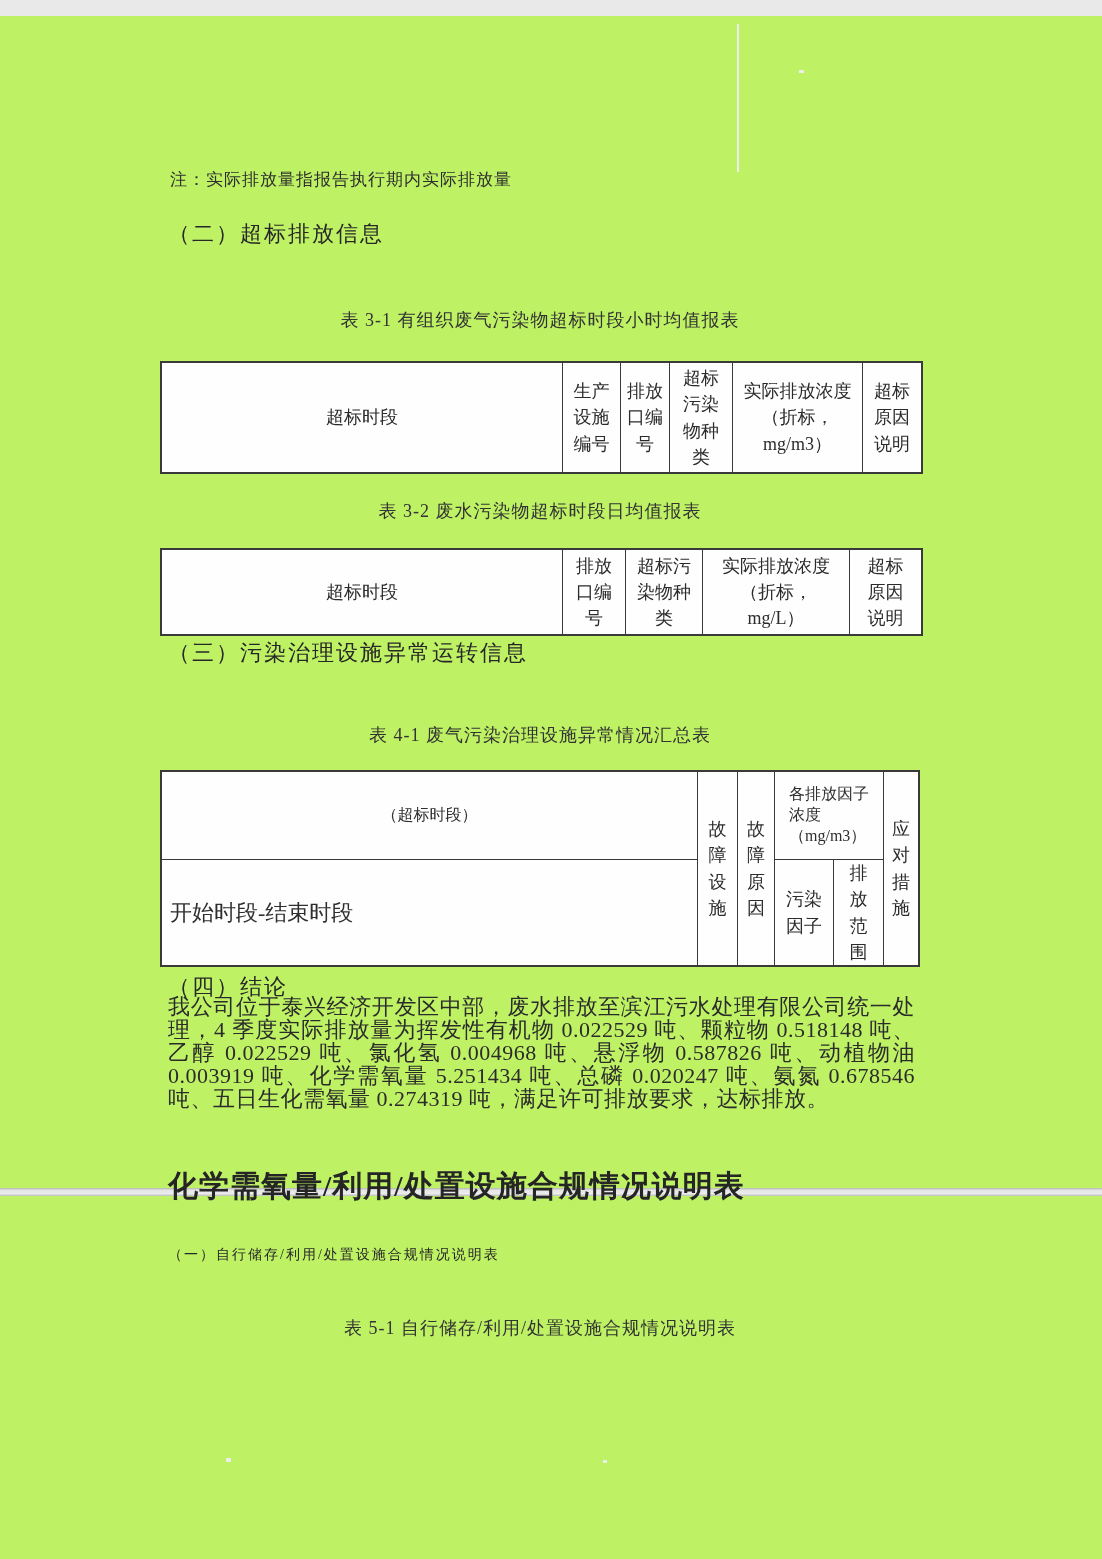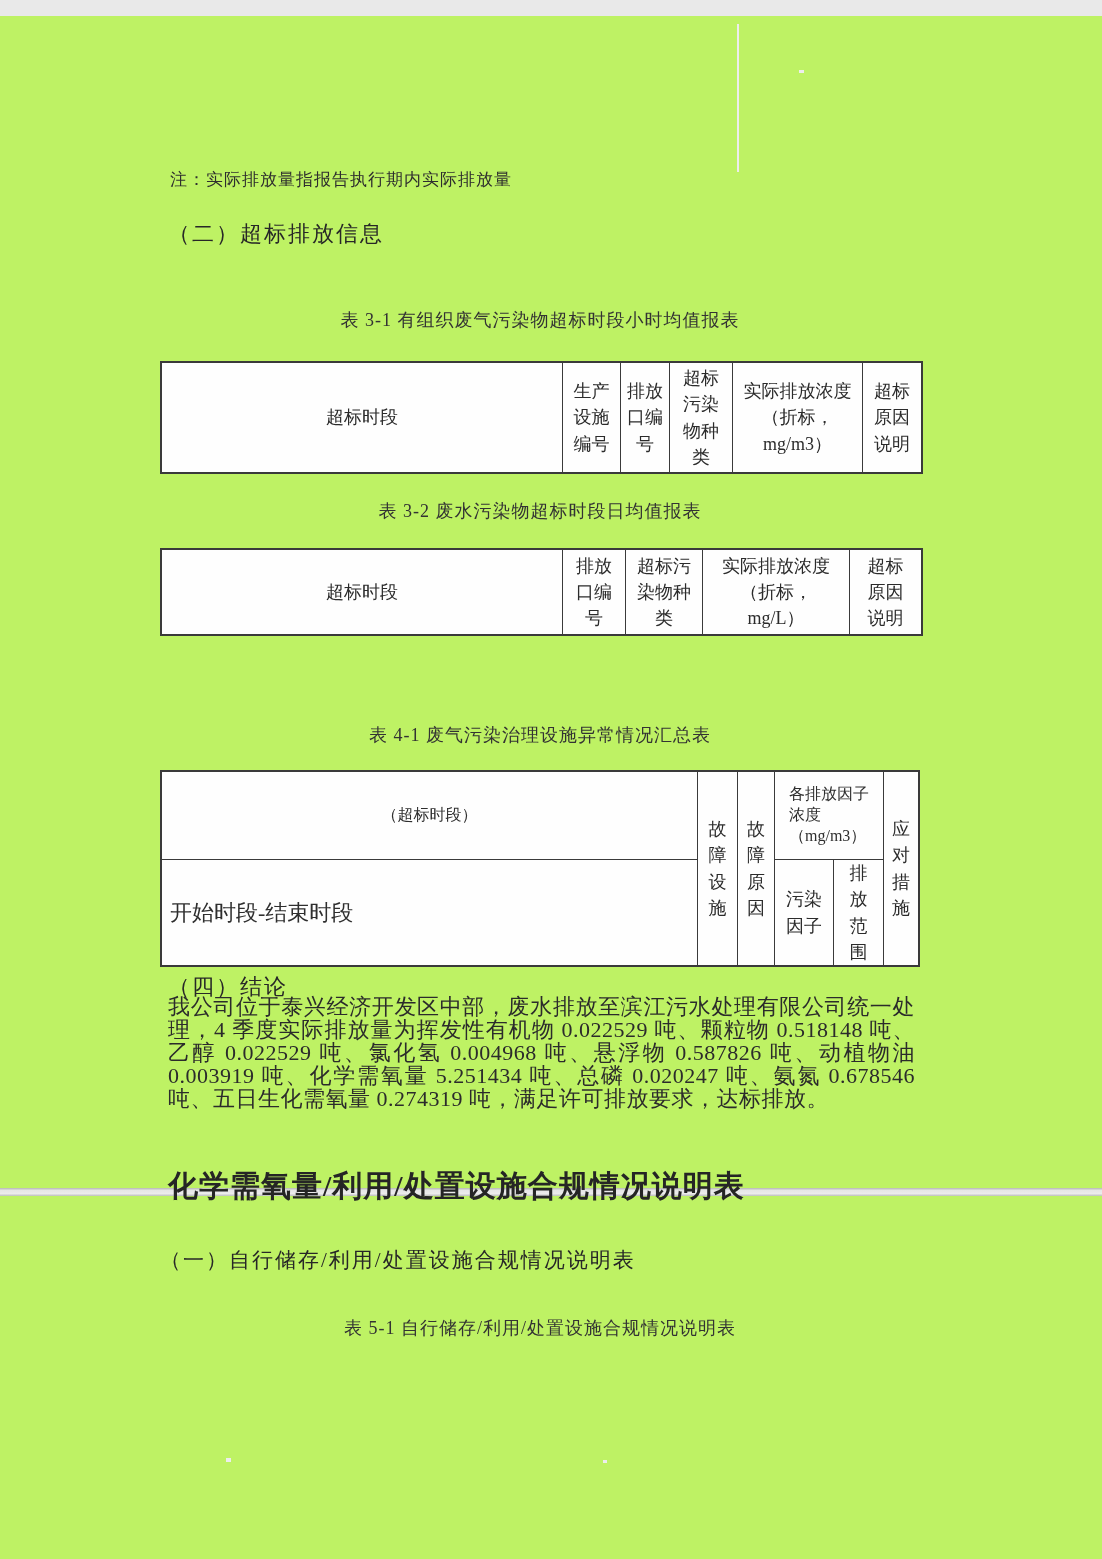--- a/index.html
+++ b/index.html
@@ -101,20 +101,21 @@
         <span style="display:block;width:3.3em;margin:0 auto;word-break:break-all;">超标污染物种类</span>
       </div>
     <div class="c pre" style="width:147px;">实际排放浓度
 （折标，
 mg/L）</div>
     <div class="c" style="flex:1;">
         <span class="w2">超标原因说明</span>
       </div>
   </div>
 
+  <div class="abs h-sec" style="left:168px;top:622px;">（三）污染治理设施异常运转信息</div>
 
   <div class="abs caption" style="top:707px;">表 4-1 废气污染治理设施异常情况汇总表</div>
 
   <div class="tbl" style="left:160px;top:754px;width:760px;height:197px;">
 
     <div class="col first" style="width:535px;">
       <div class="top" style="height:88px;">（超标时段）</div>
       <div class="bot" style="padding-left:8px;font-size:22px;">开始时段-结束时段</div>
     </div>
 
@@ -146,17 +147,17 @@
   </div>
 
   <div class="abs h-sec" style="left:168px;top:956px;text-align:center;">（四）结论</div>
 
   <div class="abs para">我公司位于泰兴经济开发区中部，废水排放至滨江污水处理有限公司统一处理，4 季度实际排放量为挥发性有机物 0.022529 吨、颗粒物 0.518148 吨、乙醇 0.022529 吨、氯化氢 0.004968 吨、悬浮物 0.587826 吨、动植物油 0.003919 吨、化学需氧量 5.251434 吨、总磷 0.020247 吨、氨氮 0.678546 吨、五日生化需氧量 0.274319 吨，满足许可排放要求，达标排放。</div>
 
   <div class="abs rule"></div>
 
   <div class="abs chapter">化学需氧量/利用/处置设施合规情况说明表</div>
 
-  <div class="abs h-sec" style="left:160px;top:1230px;font-size:21px;">（一）自行储存/利用/处置设施合规情况说明表</div>
+  <div class="abs h-sec" style="left:168px;top:1230px;font-size:14px;">（一）自行储存/利用/处置设施合规情况说明表</div>
 
   <div class="abs caption" style="top:1300px;">表 5-1 自行储存/利用/处置设施合规情况说明表</div>
 
 </div>
 
 </body></html>

